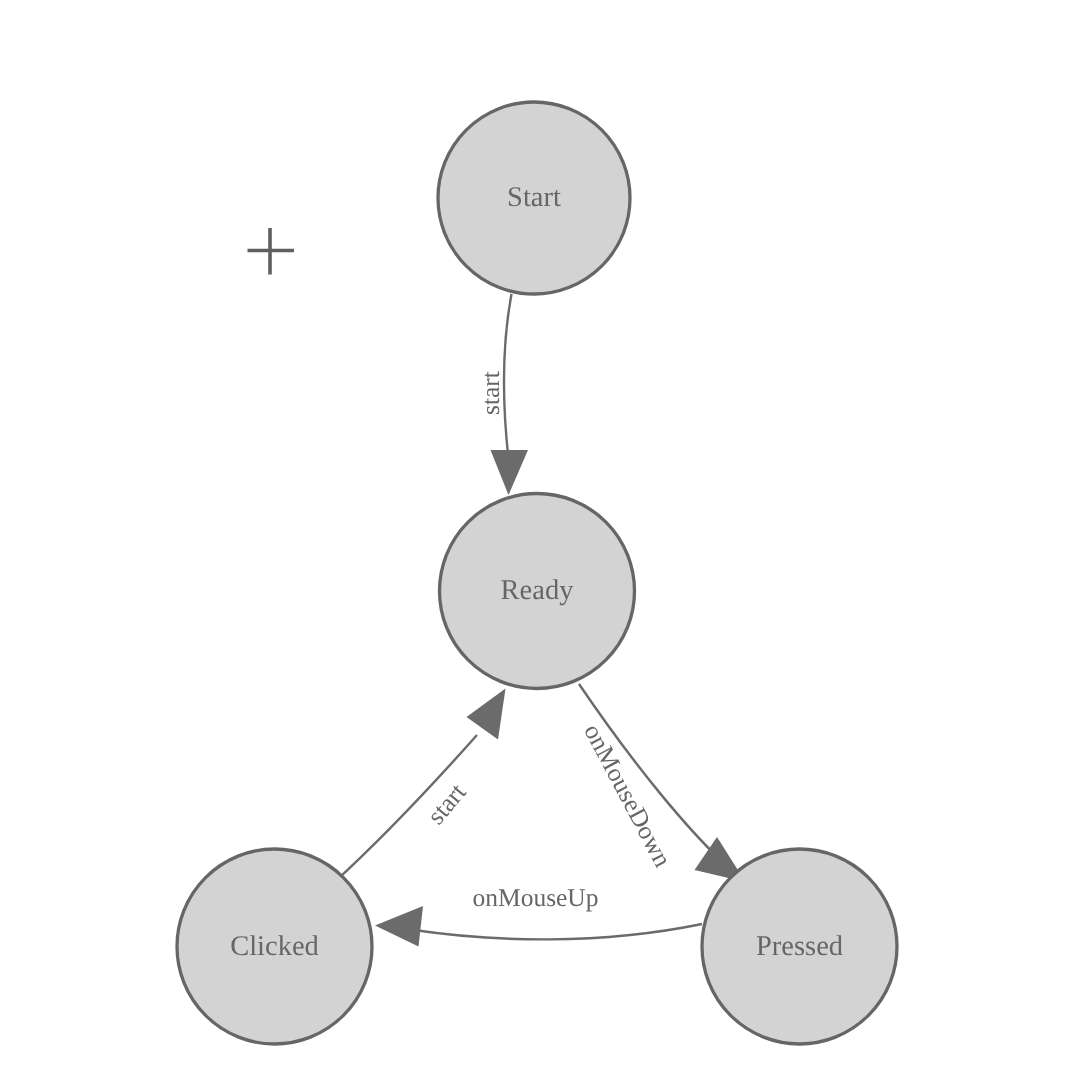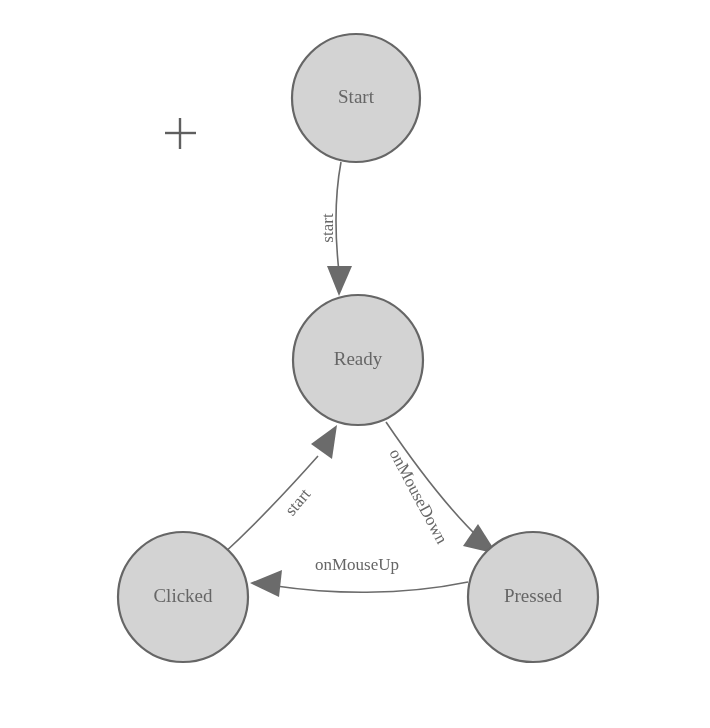--- a/index.html
+++ b/index.html
@@ -11,20 +11,21 @@
     width: 710px;
     height: 728px;
     overflow: hidden;
     font-family: "Liberation Serif", "DejaVu Serif", serif;
   }
   #canvas {
     position: relative;
     width: 710px;
     height: 632px;
     background: #ffffff;
+    margin-top: 34px;
   }
   #graph-svg {
     position: absolute;
     left: 0;
     top: 0;
     width: 710px;
     height: 728px;
   }
   .state-circle {
     fill: #d3d3d3;

